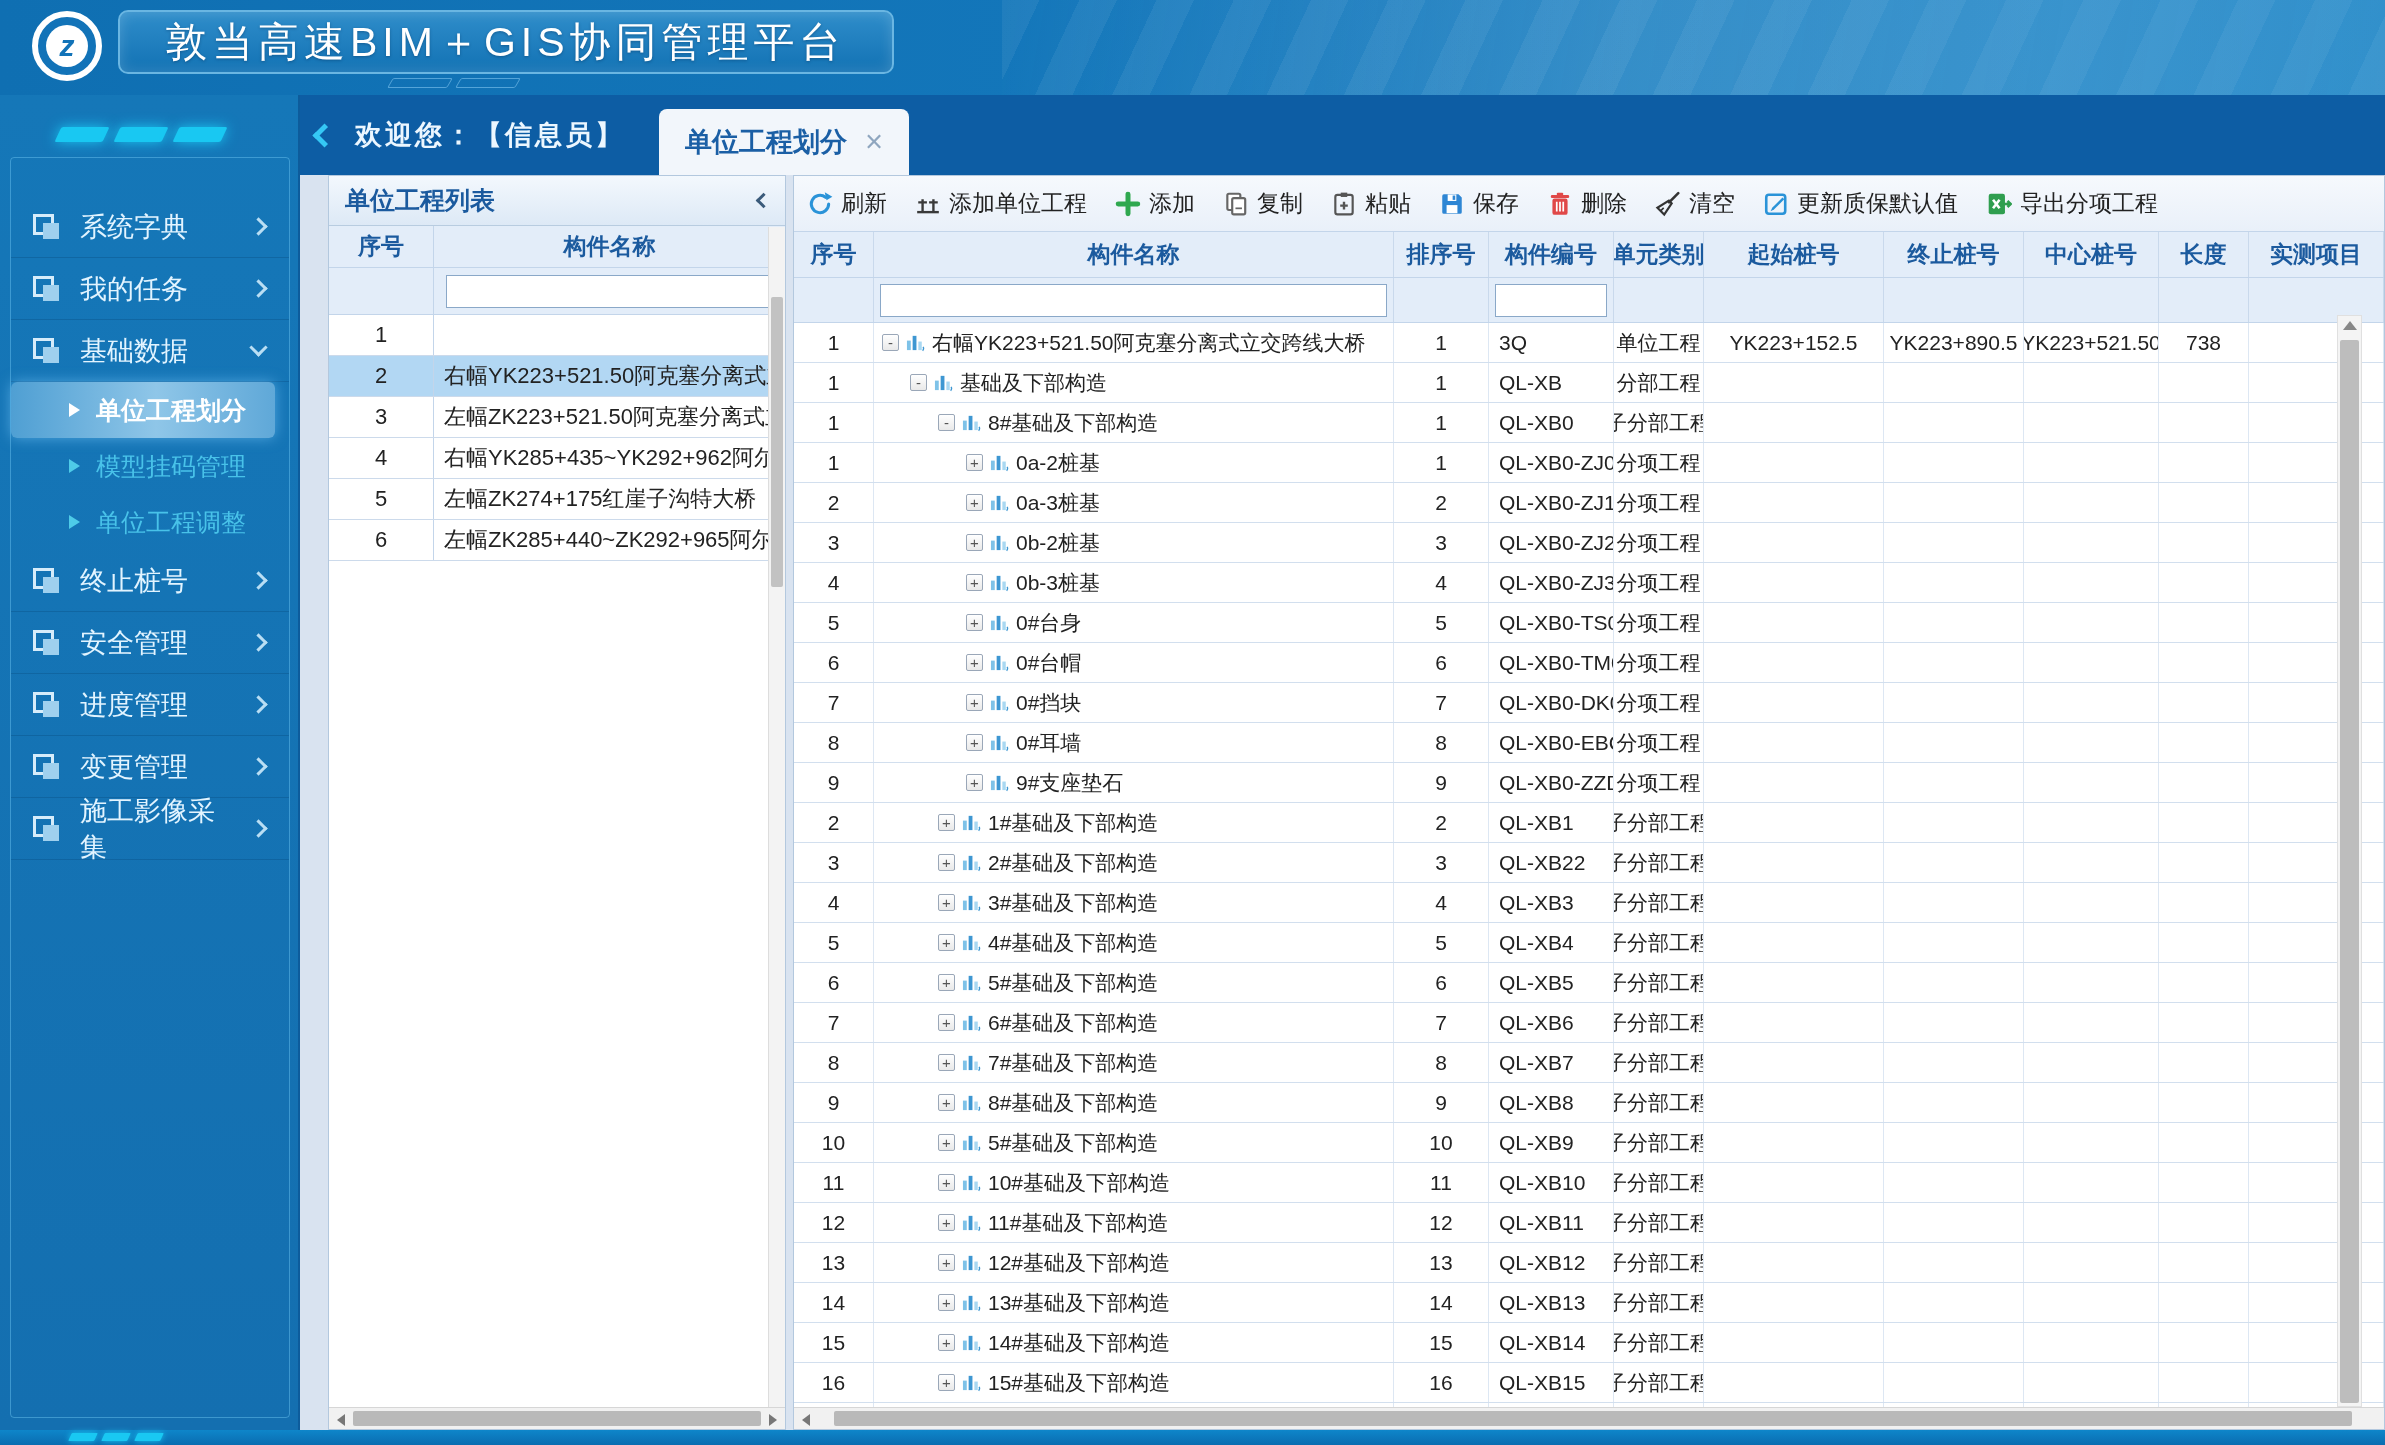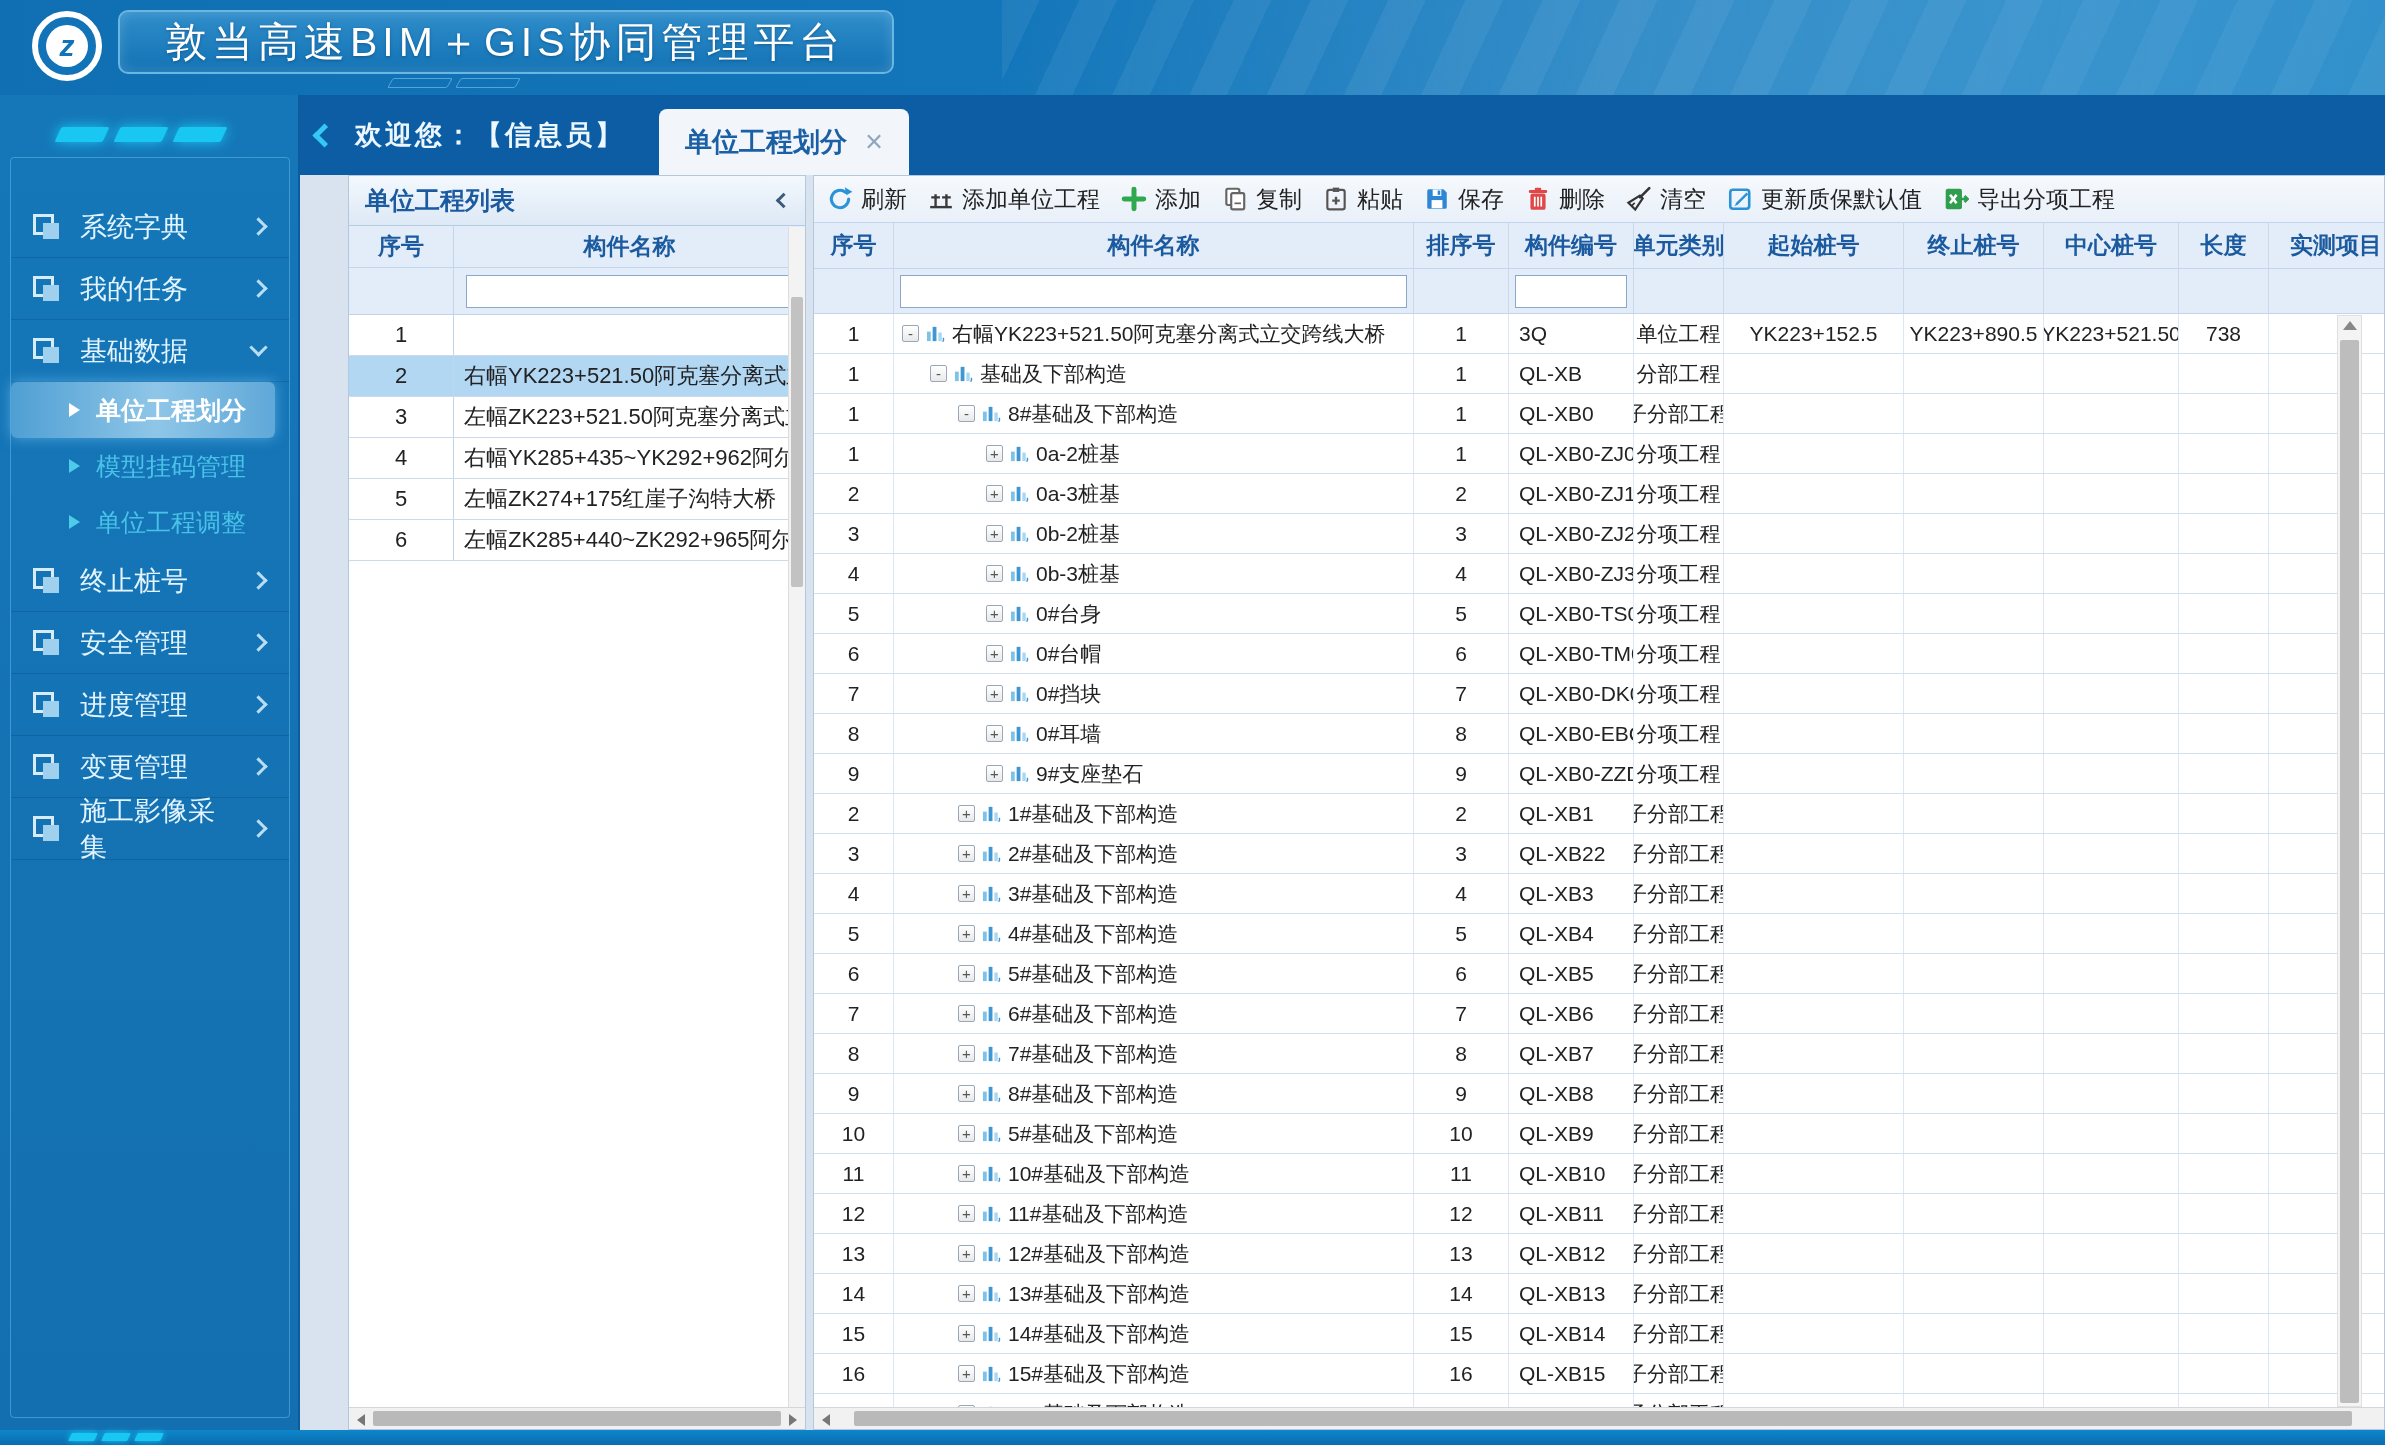--- a/index.html
+++ b/index.html
@@ -59,21 +59,21 @@
     padding-left:14px; position:relative; }
   .chev-back { width:17px; height:17px; border-left:5px solid #35c8f5; border-bottom:5px solid #35c8f5;
     transform:rotate(45deg); margin:0 22px 0 2px; cursor:pointer; }
   .welcome { color:#ecf7ff; font-size:27px; font-weight:bold; letter-spacing:3px; margin-right:34px; }
   .tab { align-self:flex-end; height:66px; background:#f2f6fb; border-radius:8px 8px 0 0;
     padding:0 26px; display:flex; align-items:center; gap:18px;
     color:#1b5fa5; font-size:27px; font-weight:bold; cursor:pointer; }
   .tab-close { color:#8fa6bf; font-size:31px; font-weight:normal; cursor:pointer; }
 
   
-  .workspace { flex:1; display:flex; gap:7px; padding-left:48px; background:#d9e3f0;
+  .workspace { flex:1; display:flex; gap:7px; padding-left:28px; background:#d9e3f0;
     position:relative; overflow:hidden; }
 
   
   .left-panel { width:458px; flex:none; background:#fff; border:1px solid #b3c8de;
     position:relative; display:flex; flex-direction:column; overflow:hidden; }
   .lp-title { height:50px; flex:none; background:linear-gradient(180deg,#f3f8fd,#dde9f6);
     border-bottom:1px solid #b8cce0; color:#1b5a9e; font-size:25px; font-weight:bold;
     display:flex; align-items:center; justify-content:space-between; padding:0 16px; }
   .chev-collapse { width:11px; height:11px; border-left:3px solid #3a5a7a; border-bottom:3px solid #3a5a7a;
     transform:rotate(45deg); cursor:pointer; }
@@ -100,21 +100,21 @@
   .arr { position:absolute; top:6px; width:0; height:0; border-top:6px solid transparent;
     border-bottom:6px solid transparent; }
   .arr.left  { left:8px;  border-right:8px solid #777; }
   .arr.right { right:8px; border-left:8px solid #777; }
   .lp-hthumb { left:24px; right:24px; }
   .mp-hthumb { left:40px; right:32px; }
 
   
   .main-panel { flex:1; background:#fff; border:1px solid #b3c8de; position:relative;
     display:flex; flex-direction:column; overflow:hidden; min-width:0; }
-  .toolbar { height:47px; flex:none; display:flex; align-items:center; gap:20px; padding-left:12px;
+  .toolbar { height:56px; flex:none; display:flex; align-items:center; gap:27px; padding-left:12px;
     background:linear-gradient(180deg,#f6f9fd,#e9f0f9); border-bottom:1px solid #c3d5ea;
     font-size:23px; color:#222; white-space:nowrap; overflow:hidden; }
   .tbtn { display:flex; align-items:center; gap:8px; cursor:pointer; flex:none; }
   .ticon { display:flex; align-items:center; justify-content:center; width:27px; height:27px; }
   .mt-header { height:46px; flex:none; display:flex; background:#e3edf9; border-bottom:1px solid #c3d5ea;
     color:#1b5a9e; font-weight:bold; font-size:23px; overflow:hidden; }
   .mh-cell { flex:none; display:flex; align-items:center; justify-content:center;
     border-right:1px solid #c9d9ec; height:100%; white-space:nowrap; overflow:hidden; }
   .mt-filter { height:45px; flex:none; display:flex; background:#e3edf9; border-bottom:1px solid #c3d5ea; overflow:hidden; }
   .mf-cell { flex:none; height:100%; border-right:1px solid #c9d9ec; display:flex; align-items:center; }

